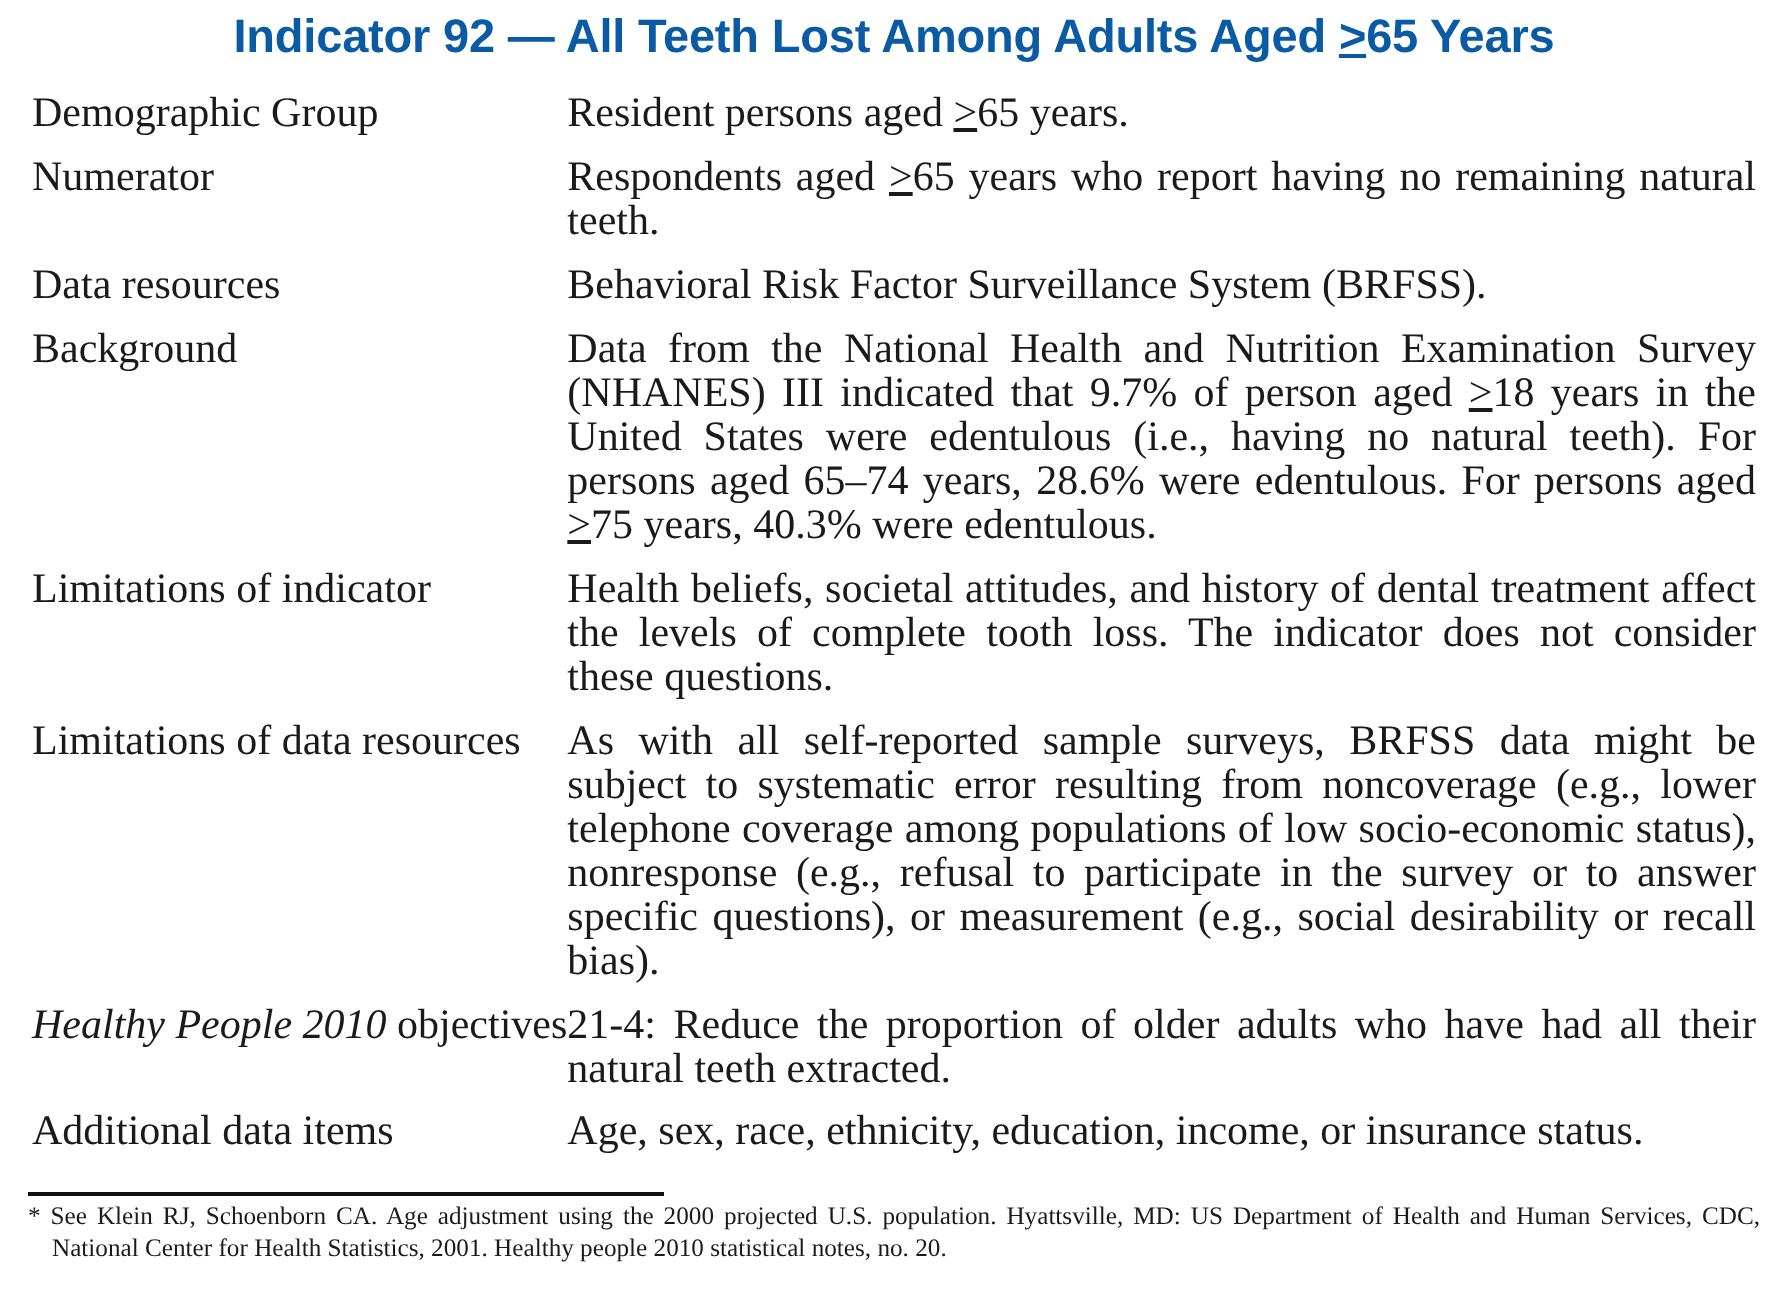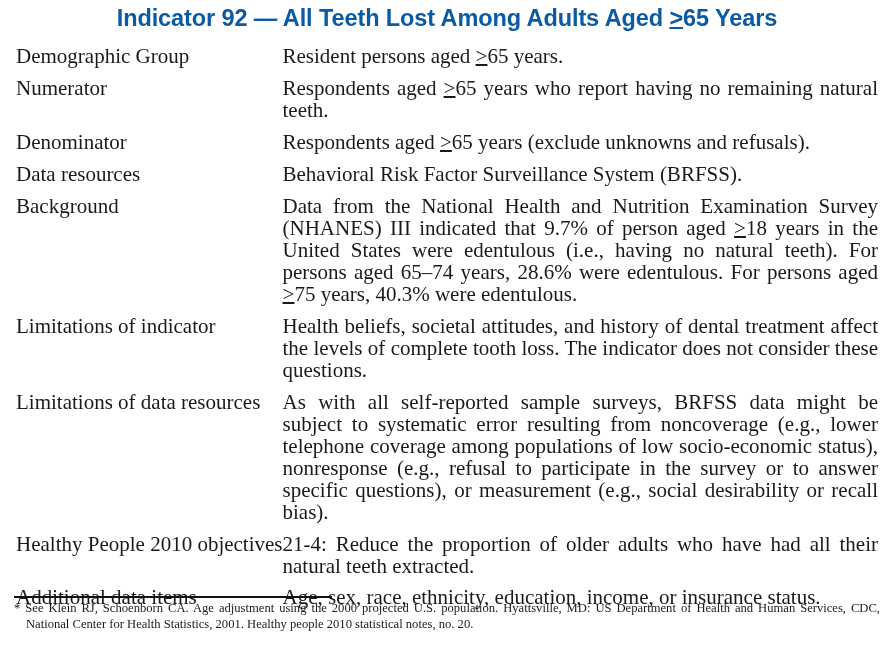--- a/index.html
+++ b/index.html
@@ -73,21 +73,21 @@
   .tbl tr.row.tight > td {
     padding-bottom: 9px;
   }
   .tbl tr.row:last-child > td {
     padding-bottom: 0;
   }
   .ge {
     text-decoration: underline;
     text-underline-offset: 1px;
   }
-  .ital { }
+  .ital { font-style: italic; }
 
   
   .fnrule {
     position: absolute;
     left: 14px;
     top: 596px;
     width: 318px;
     height: 0;
     border-top: 2px solid #111111;
   }
@@ -119,24 +119,20 @@
       <tr class="row">
         <td class="label">Demographic Group</td>
         <td class="value"><span>Resident persons aged </span><span class="ge">&gt;</span><span>65 years.</span></td>
       </tr>
 
       <tr class="row">
         <td class="label">Numerator</td>
         <td class="value"><span>Respondents aged </span><span class="ge">&gt;</span><span>65 years who report having no remaining natural teeth.</span></td>
       </tr>
 
-      <tr class="row">
-        <td class="label">Denominator</td>
-        <td class="value"><span>Respondents aged </span><span class="ge">&gt;</span><span>65 years (exclude unknowns and refusals).</span></td>
-      </tr>
 
 
 
       <tr class="row">
         <td class="label">Data resources</td>
         <td class="value">Behavioral Risk Factor Surveillance System (BRFSS).</td>
       </tr>
 
       <tr class="row">
         <td class="label">Background</td>

